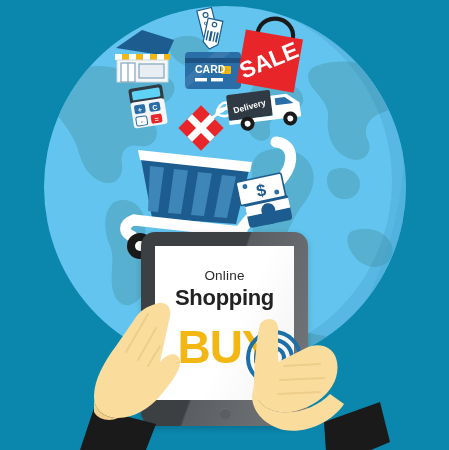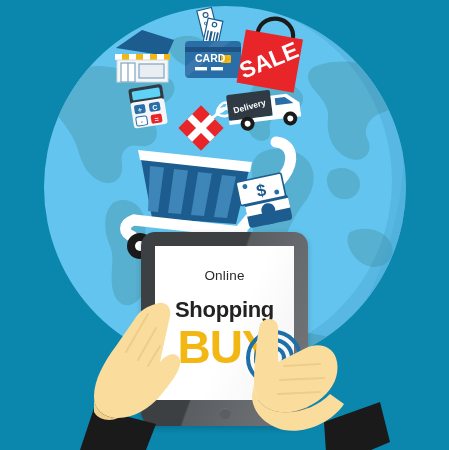--- a/index.html
+++ b/index.html
@@ -55,21 +55,21 @@
     background:#5b5f63;
     box-shadow:inset 0 1px 0 #6e7276;
   }
   #screen .line1{
     position:absolute; left:0; right:0; top:22px;
     text-align:center;
     font-size:13.5px; font-weight:400; color:#2b2b2b;
     letter-spacing:.2px;
   }
   #screen .line2{
-    position:absolute; left:0; right:0; top:51px;
+    position:absolute; left:0; right:0; top:39px;
     text-align:center;
     font-size:22px; font-weight:700; color:#222222;
     letter-spacing:-.3px;
   }
   #screen .buy{
     position:absolute; left:0; right:0; top:78px;
     text-align:center;
     font-size:46px; font-weight:700; color:#f2b713;
     letter-spacing:-1px;
     line-height:1;
@@ -170,21 +170,21 @@
         <g fill="#1d5c8e">
           <rect x="23" y="26" width="1.4" height="10"></rect>
           <rect x="26" y="26" width="2.2" height="10"></rect>
           <rect x="30" y="26" width="1.2" height="10"></rect>
           <rect x="32.6" y="26" width="1.8" height="10"></rect>
         </g>
       </g>
     </svg>
   </div>
 
-  <div class="svgwrap" style="left:179px;top:41px;padding-left:6px;">
+  <div class="svgwrap" style="left:179px;top:52px;padding-left:6px;">
     <svg width="56" height="37" viewBox="0 0 56 37">
       <rect x="0" y="0" width="56" height="37" rx="4" fill="#2a6ea8"></rect>
       <path d="M0 26 L30 0 L46 0 L0 37 Z" fill="#ffffff" opacity=".08"></path>
       <rect x="0" y="6" width="56" height="5" fill="#1d5282"></rect>
       <rect x="36" y="14" width="10" height="8" rx="1.2" fill="#f2b713"></rect>
       <g stroke="#d8a40f" stroke-width=".7">
         <line x1="36" y1="18" x2="46" y2="18"></line>
         <line x1="41" y1="14" x2="41" y2="22"></line>
       </g>
       <text x="10" y="21" font-family="'Liberation Sans',sans-serif" font-size="10.5" font-weight="700" fill="#ffffff">CARD</text>

